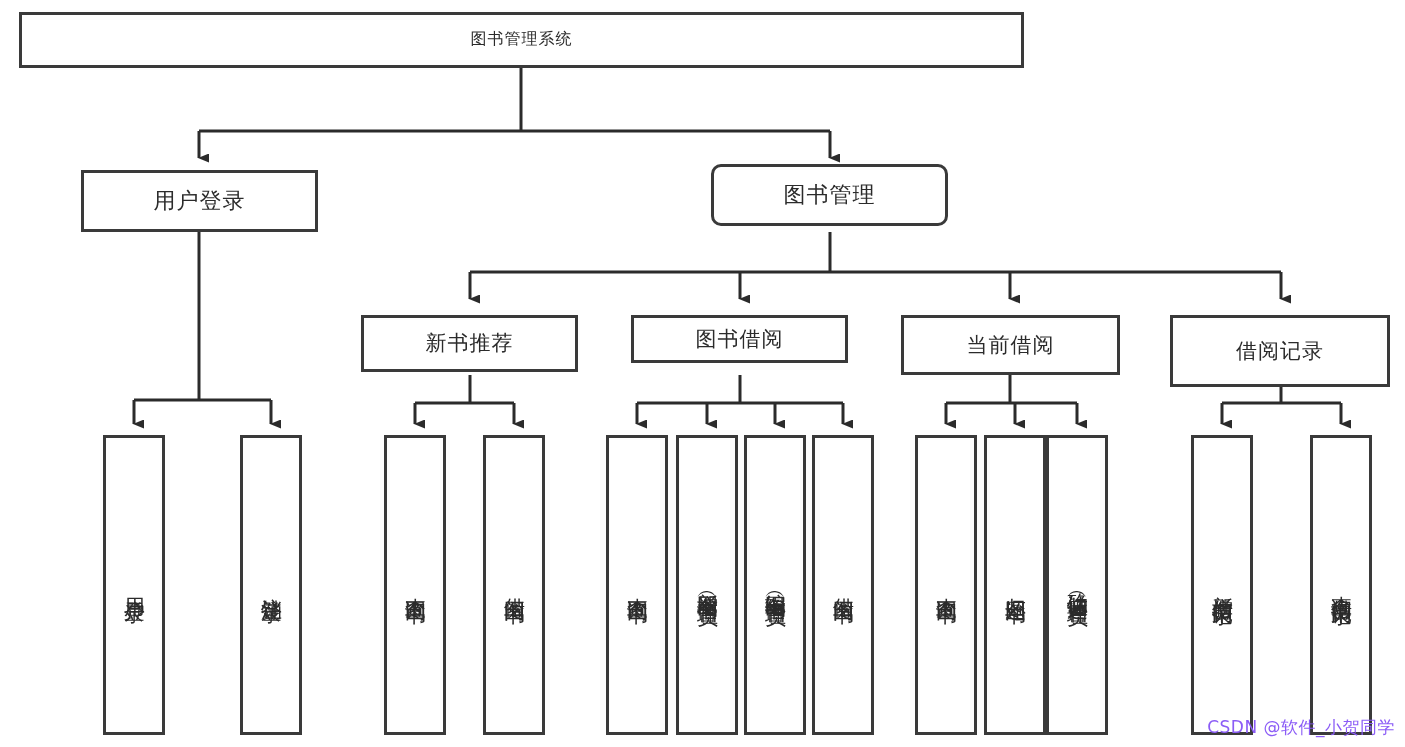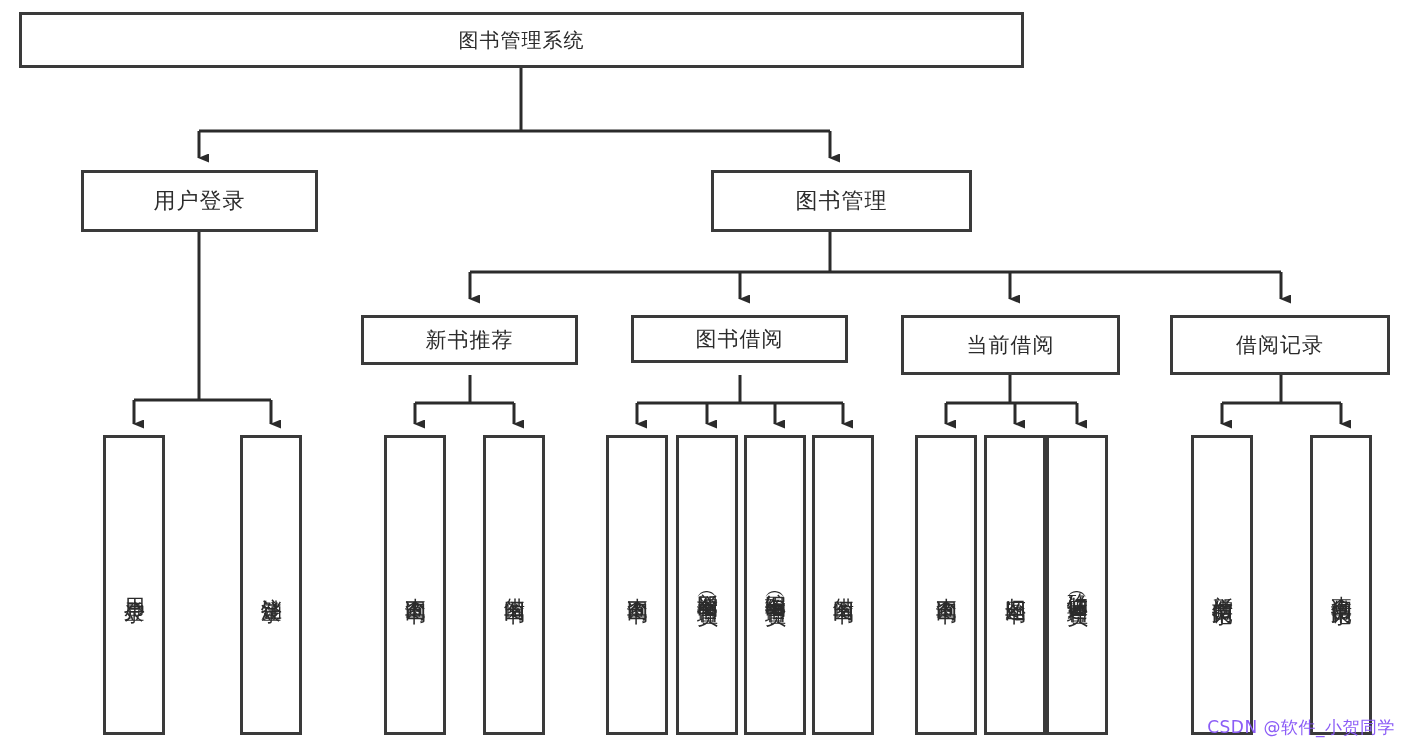--- a/index.html
+++ b/index.html
@@ -29,21 +29,22 @@
     position: absolute;
     box-sizing: border-box;
     background: #ffffff;
     border: 3px solid #3a3a3a;
     display: flex;
     align-items: center;
     justify-content: center;
     color: #2b2b2b;
   }
   .node.root {
-    font-size: 20px;
+    font-size: 16px;
+    font-family: Liberation Mono, monospace;
   }
   .node.lvl1 {
     font-size: 22px;
   }
   .node.lvl2 {
     font-size: 21px;
   }
   .node.leaf {
     font-size: 21px;
     align-items: center;
@@ -127,34 +128,34 @@
     </g>
   </svg>
 
   <div class="node root" style="left:19px; top:12px; width:1005px; height:56px;">
     <span class="htext">图书管理系统</span>
   </div>
 
   <div class="node lvl1" style="left:81px; top:170px; width:237px; height:62px;">
     <span class="htext">用户登录</span>
   </div>
-  <div class="node lvl1" style="left:711px; top:170px; width:261px; height:62px;">
+  <div class="node lvl1" style="left:711px; top:164px; width:237px; height:62px;border-radius:10px;">
     <span class="htext">图书管理</span>
   </div>
 
-  <div class="node lvl2" style="left:361px; top:315px; width:217px; height:50px;">
+  <div class="node lvl2" style="left:361px; top:315px; width:217px; height:57px;">
     <span class="htext">新书推荐</span>
   </div>
   <div class="node lvl2" style="left:631px; top:315px; width:217px; height:48px;">
     <span class="htext">图书借阅</span>
   </div>
   <div class="node lvl2" style="left:901px; top:315px; width:219px; height:60px;">
     <span class="htext">当前借阅</span>
   </div>
-  <div class="node lvl2" style="left:1170px; top:315px; width:220px; height:60px;justify-content:center;">
+  <div class="node lvl2" style="left:1170px; top:315px; width:220px; height:72px;justify-content:center;">
     <span class="htext">借阅记录</span>
   </div>
 
   <div class="node leaf" style="left:103px; top:435px; width:62px; height:300px;">
     <span class="vtext">用户登录</span>
   </div>
   <div class="node leaf" style="left:240px; top:435px; width:62px; height:300px;">
     <span class="vtext">注销登录</span>
   </div>
 

